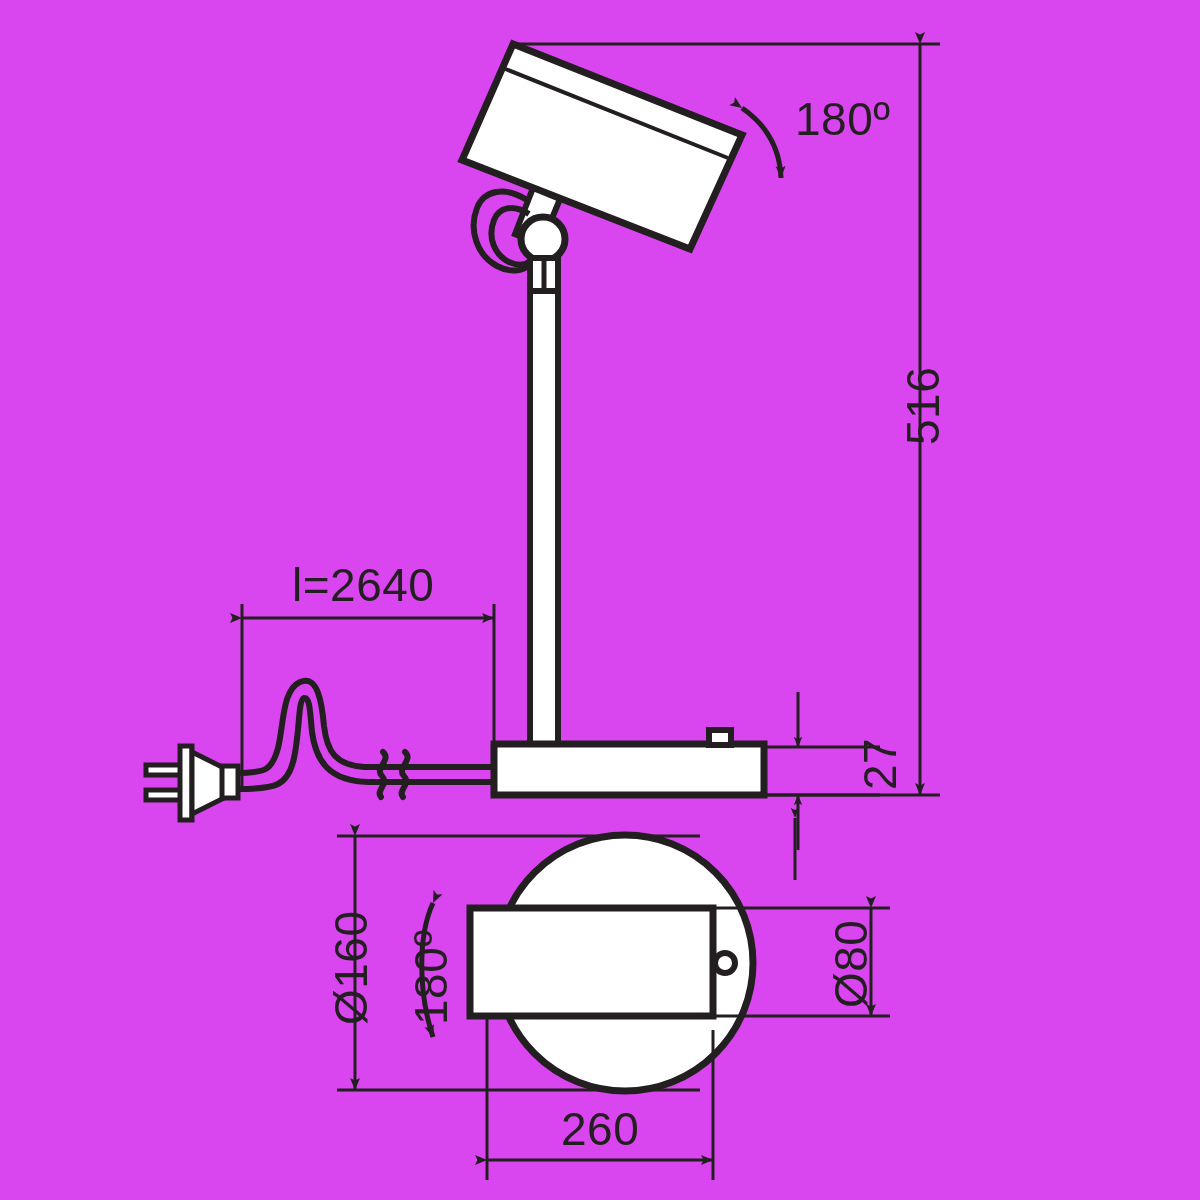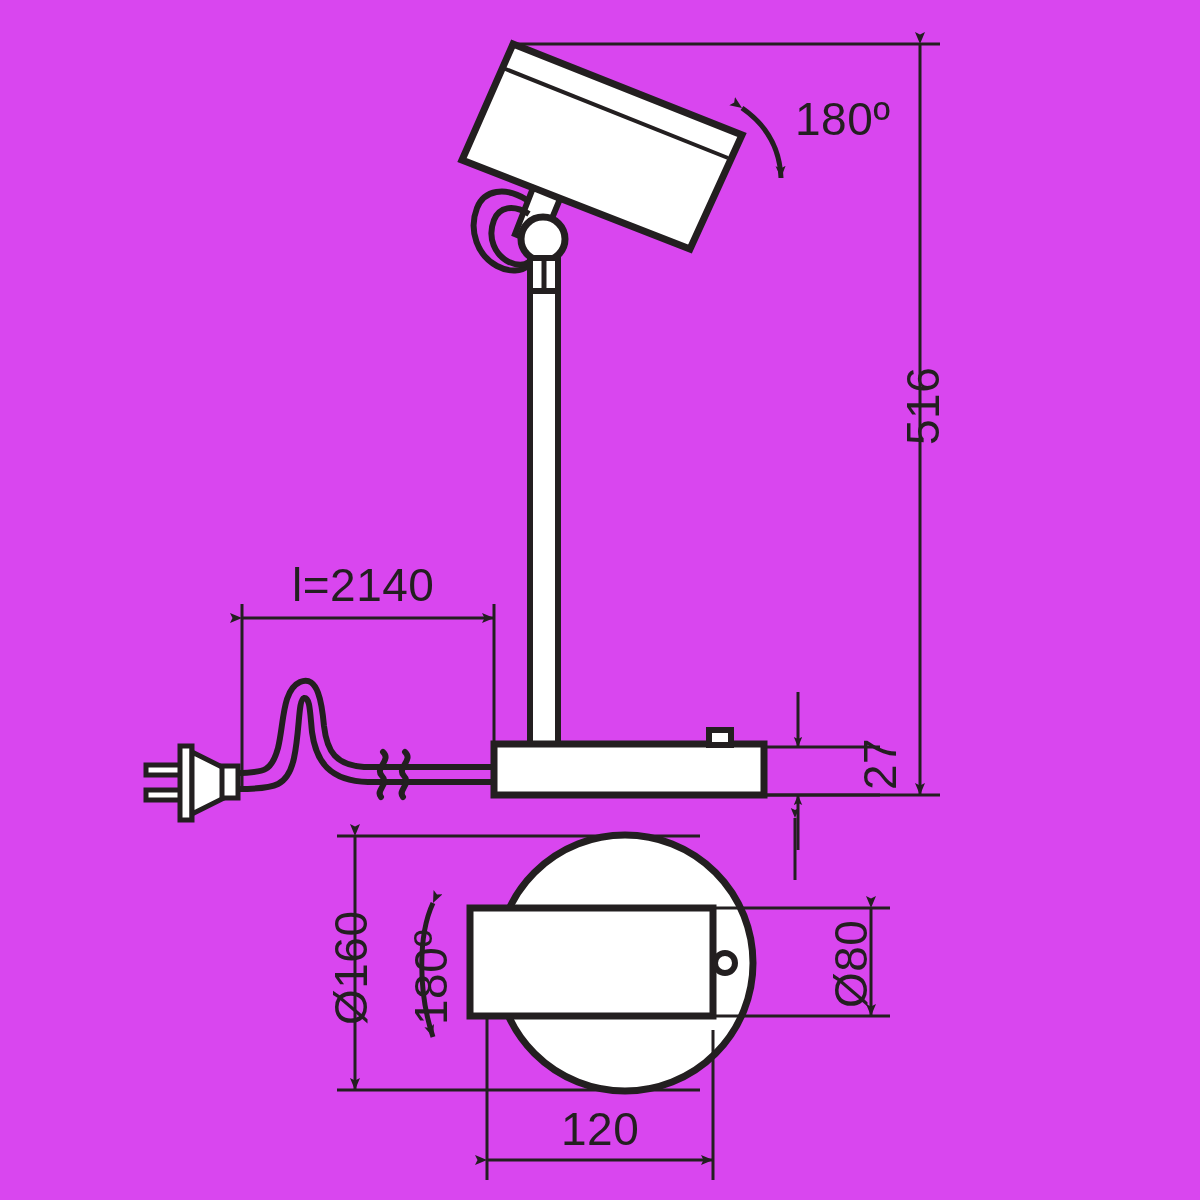--- a/index.html
+++ b/index.html
@@ -163,23 +163,23 @@
 
     </g>
   </svg>
 
   <div class="lbl" style="left:795px; top:96px; font-size:46px;">180º</div>
 
   <div class="lbl rot90" style="left:900px; top:445px; font-size:46px;">516</div>
 
   <div class="lbl rot90" style="left:857px; top:790px; font-size:46px;">27</div>
 
-  <div class="lbl" style="left:292px; top:562px; font-size:46px;">l=2140</div>
+  <div class="lbl" style="left:292px; top:562px; font-size:46px;">l=2640</div>
 
   <div class="lbl rot90" style="left:328px; top:1025px; font-size:46px;">Ø160</div>
 
   <div class="lbl rot90" style="left:408px; top:1025px; font-size:46px;">180º</div>
 
   <div class="lbl rot90" style="left:828px; top:1008px; font-size:46px;">Ø80</div>
 
-  <div class="lbl" style="left:561px; top:1106px; font-size:46px;">120</div>
+  <div class="lbl" style="left:561px; top:1106px; font-size:46px;">260</div>
 
 </div>
 
 </body></html>

